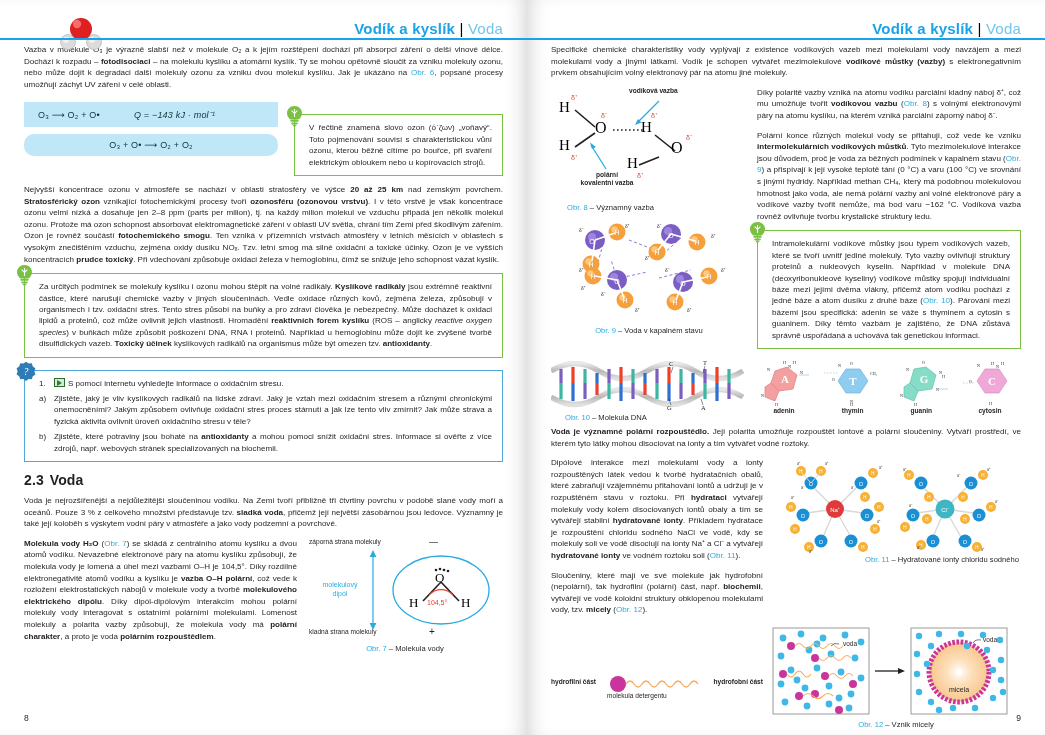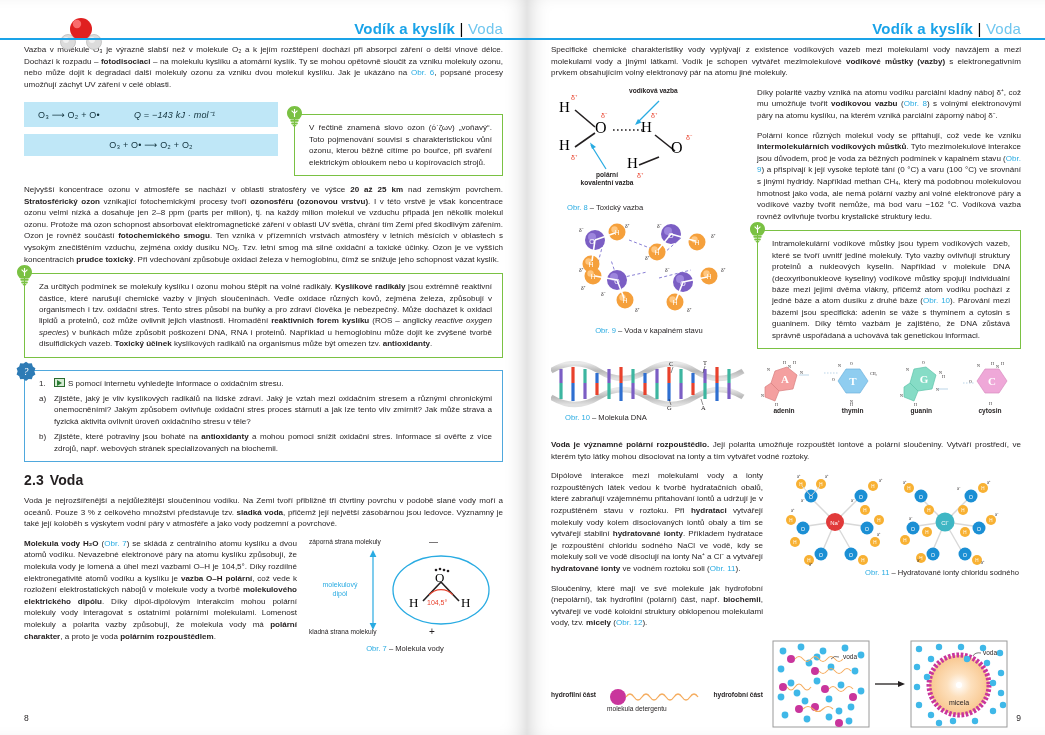--- a/index.html
+++ b/index.html
@@ -42,21 +42,21 @@
   }
   h2.sec .num { margin-right: 6px; }
 
   
   .eqwrap { margin: 4px 0 10px 0; }
   .eqbox {
     background:#bfe7f7; color:#13333d; font-size:9px;
     padding: 6px 14px; margin-bottom: 7px; width: 254px;
     letter-spacing:.2px;
   }
-  .eqbox.center { text-align:center; }
+  .eqbox.center { text-align:center;border-radius:10px; }
   .eqbox .q { margin-left: 34px; font-style:italic; }
 
   
   .callout { position: relative; margin: 2px 0 8px 0; }
   .callout .cbox {
     border:1px solid #7ac143; background:#fff;
     padding: 7px 10px 7px 14px;
     font-size: 8.05px; line-height: 11.4px; color:#231f20; text-align: justify;
   }
   .callout.blue .cbox { border-color:#4fa8dd; }
@@ -279,21 +279,21 @@
           <div style="position:absolute; left:120px; top:52px; font-size:16px; font-family:'Liberation Serif', serif;">O</div>
           <div style="position:absolute; left:76px; top:68px; font-size:15px; font-family:'Liberation Serif', serif;">H</div>
 
           <div style="position:absolute; left:20px; top:6px; font-size:7px; color:#e8412c;">δ⁺</div>
           <div style="position:absolute; left:20px; top:66px; font-size:7px; color:#e8412c;">δ⁺</div>
           <div style="position:absolute; left:50px; top:24px; font-size:7px; color:#e8412c;">δ⁻</div>
           <div style="position:absolute; left:100px; top:24px; font-size:7px; color:#e8412c;">δ⁺</div>
           <div style="position:absolute; left:135px; top:46px; font-size:7px; color:#e8412c;">δ⁻</div>
           <div style="position:absolute; left:86px; top:84px; font-size:7px; color:#e8412c;">δ⁺</div>
         </div>
-        <div class="fig-cap" style="text-align:left; padding-left:16px;"><span class="ref">Obr. 8</span><span> – Toxický vazba</span></div>
+        <div class="fig-cap" style="text-align:left; padding-left:16px;"><span class="ref">Obr. 8</span><span> – Významný vazba</span></div>
 
         <div style="position:relative; width:196px; height:104px; margin-top:8px;">
           <svg width="196" height="104" viewBox="0 0 196 104">
             <g stroke="#7a6fcf" stroke-width="0.9" stroke-dasharray="3,2.4" fill="none">
               <path d="M52 24 L44 54"></path>
                 <path d="M78 20 L104 30"></path>
                 <path d="M112 34 L132 16"></path>
               <path d="M60 60 L96 52"></path>
                 <path d="M108 58 L140 50"></path>
                 <path d="M70 70 L60 40"></path>
@@ -519,21 +519,21 @@
             </g>
             <g stroke="#8db9d8" stroke-width="0.6" stroke-dasharray="1.5,1.5">
                 <line x1="2" y1="22" x2="14" y2="22"></line>
               </g>
           </svg>
           <div class="lbl-b">cytosin</div>
         </div>
       </div>
     </div>
 
-    <p class="t" style="margin-top:17px;"><span><b>Voda je významné polární rozpouštědlo.</b> Její polarita umožňuje rozpouštět iontové a polární sloučeniny. Vytváří prostředí, ve kterém tyto látky mohou disociovat na ionty a tím vytvářet vodné roztoky.</span></p>
+    <p class="t" style="margin-top:4px;"><span><b>Voda je významné polární rozpouštědlo.</b> Její polarita umožňuje rozpouštět iontové a polární sloučeniny. Vytváří prostředí, ve kterém tyto látky mohou disociovat na ionty a tím vytvářet vodné roztoky.</span></p>
 
     <div style="display:flex; gap:10px;">
       <div style="width:212px; flex:0 0 212px;">
         <p class="t"><span>Dipólové interakce mezi molekulami vody a ionty rozpouštěných látek vedou k tvorbě hydratačních obalů, které zabraňují vzájemnému přitahování iontů a udržují je v rozpuštěném stavu v roztoku. Při <b>hydrataci</b> vytvářejí molekuly vody kolem disociovaných iontů obaly a tím se vytvářejí stabilní <b>hydratované ionty</b>. Příkladem hydratace je rozpouštění chloridu sodného NaCl ve vodě, kdy se molekuly soli ve vodě disociují na ionty Na⁺ a Cl⁻ a vytvářejí <b>hydratované ionty</b> ve vodném roztoku soli (<span class="ref">Obr. 11</span>).</span></p>
         <p class="t"><span>Sloučeniny, které mají ve své molekule jak hydrofobní (nepolární), tak hydrofilní (polární) část, např. <b>biochemii</b>, vytvářejí ve vodě koloidní struktury obklopenou molekulami vody, tzv. <b>micely</b> (<span class="ref">Obr. 12</span>).</span></p>
       </div>
 
       <div style="flex:1;">
         <svg width="250" height="96" viewBox="0 0 250 96">
 

